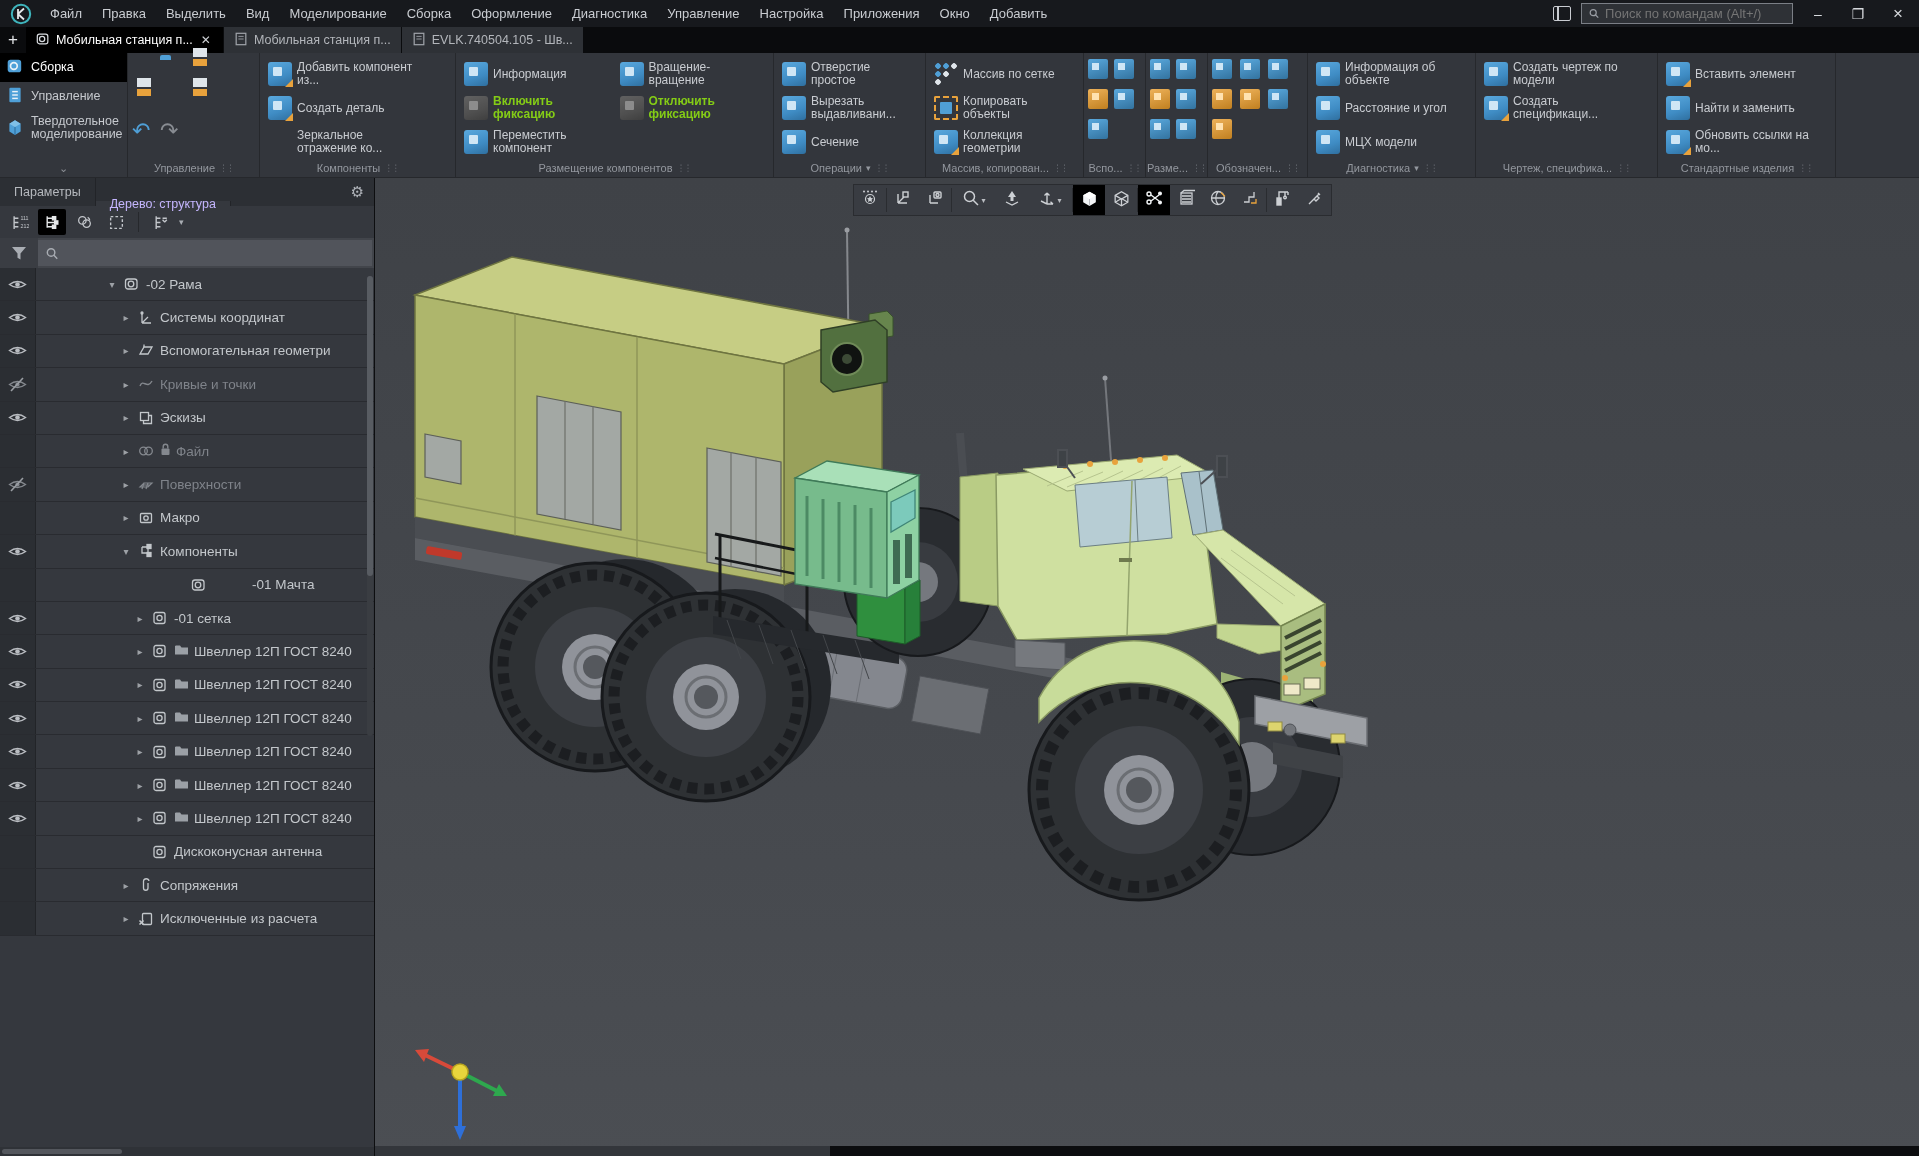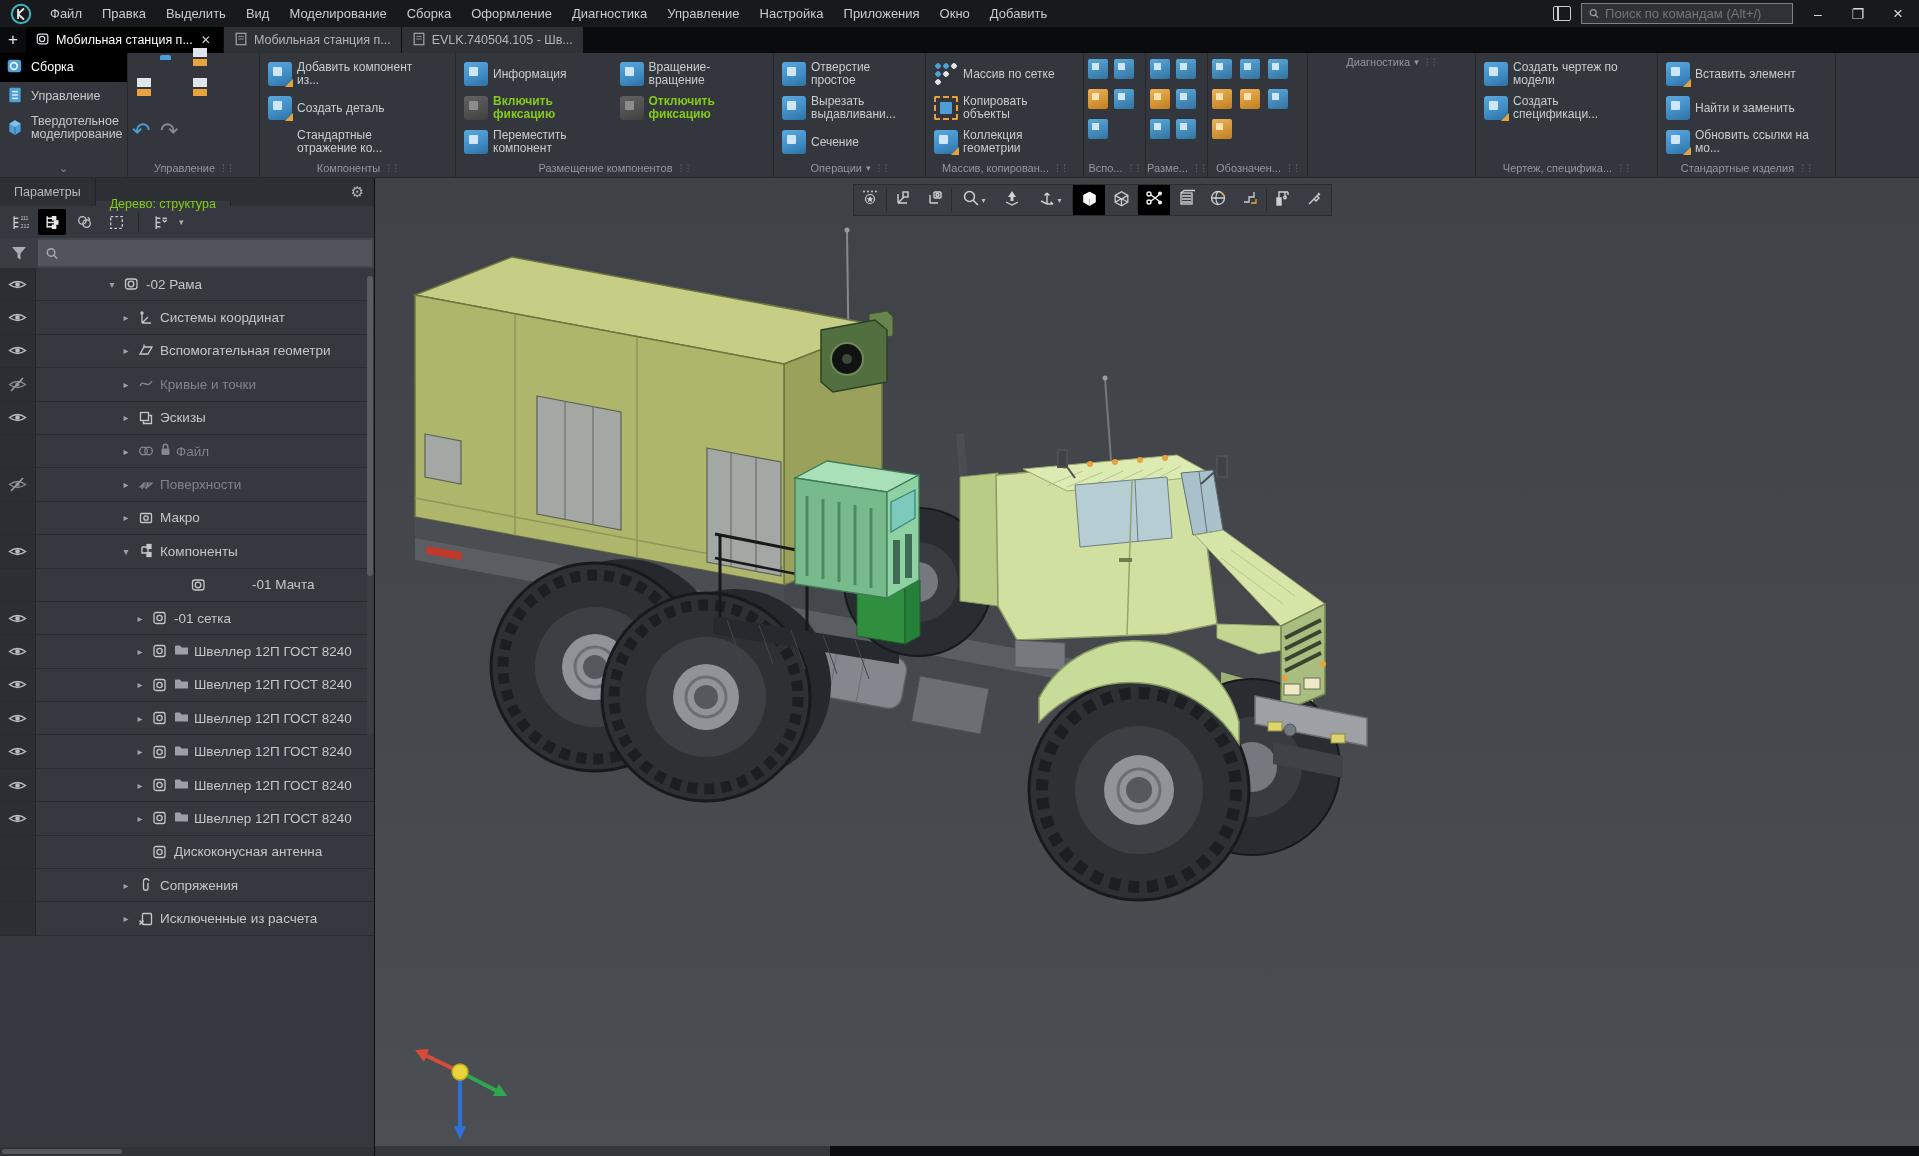--- a/index.html
+++ b/index.html
@@ -77,21 +77,21 @@
   .rgrid2 { display:grid; grid-template-columns:repeat(2,24px); grid-auto-rows:28px; gap:2px; padding-top:2px; }
   .rgrid3 { display:grid; grid-template-columns:repeat(3,26px); grid-auto-rows:28px; gap:2px; padding-top:2px; }
 
   
   .main { flex:1; display:flex; min-height:0; }
 
   
   .panel { width:375px; flex:0 0 auto; background:#35383e; display:flex; flex-direction:column; border-right:1px solid #0d0e10; position:relative; }
   .panel-tabs { height:28px; display:flex; align-items:stretch; background:#2c2f34; font-size:12.5px; color:#b6b9be; flex:0 0 auto; }
   .ptab { display:flex; align-items:center; padding:0 14px; border-right:1px solid #222428; }
-  .ptab.active { background:#35383e; color:#84cc16;margin-top:23px; }
+  .ptab.active { background:#35383e; color:#c4b5fd;margin-top:23px; }
   .panel-gear { margin-left:auto; display:flex; align-items:center; padding-right:10px; color:#aeb2b8; font-size:15px; }
   .panel-tools { height:32px; display:flex; align-items:center; gap:4px; padding:0 6px; flex:0 0 auto; }
   .ptool { width:28px; height:26px; display:flex; align-items:center; justify-content:center; border-radius:2px; color:#c3c6cb; }
   .ptool.active { background:#000; }
   .ptool-div { width:1px; height:20px; background:#26282c; margin:0 4px; }
   .panel-search { height:30px; display:flex; align-items:stretch; flex:0 0 auto; background:#42454b; }
   .filter-btn { width:38px; display:flex; align-items:center; justify-content:center; background:#3a3d43; }
   .search-field { flex:1; display:flex; align-items:center; gap:7px; padding:0 8px; background:#51545b; margin:2px 2px 2px 0; }
   .search-field input { background:transparent; border:none; outline:none; width:100%; color:#cfd2d6; font-size:13px; font-family:inherit; }
 
@@ -245,21 +245,21 @@
               <div class="rbtn">
                 <span class="ri ri-blue ri-corner"></span>
                 <span class="rlab" style="max-width: 118px;">Добавить компонент из...</span>
               </div>
               <div class="rbtn">
                 <span class="ri ri-blue ri-corner"></span>
                 <span class="rlab" style="max-width: 118px;">Создать деталь</span>
               </div>
               <div class="rbtn">
                 <span class="ri"></span>
-                <span class="rlab" style="max-width: 118px;">Стандартные отражение ко...</span>
+                <span class="rlab" style="max-width: 118px;">Зеркальное отражение ко...</span>
               </div>
             </div>
           </div>
           <div class="rgroup-label">
             <span>Компоненты</span>
             <span class="grip">⋮⋮</span>
           </div>
         </div>
         <div class="rgroup" style="width: 318px; flex: 0 0 318px;">
           <div class="rgroup-body">
@@ -383,20 +383,36 @@
               <span class="ris empty"></span>
               <span class="ris empty"></span>
             </div>
           </div>
           <div class="rgroup-label">
             <span>Обозначен...</span>
             <span class="grip">⋮⋮</span>
           </div>
         </div>
         <div class="rgroup" style="width: 168px; flex: 0 0 168px;">
+          <div class="rgroup-body">
+            <div class="rcol">
+              <div class="rbtn">
+                <span class="ri ri-blue"></span>
+                <span class="rlab" style="max-width: 118px;">Информация об объекте</span>
+              </div>
+              <div class="rbtn">
+                <span class="ri ri-blue"></span>
+                <span class="rlab" style="max-width: 118px;">Расстояние и угол</span>
+              </div>
+              <div class="rbtn">
+                <span class="ri ri-blue"></span>
+                <span class="rlab" style="max-width: 118px;">МЦХ модели</span>
+              </div>
+            </div>
+          </div>
           <div class="rgroup-label">
             <span>Диагностика</span>
             <span style="font-size: 9px;">▾</span>
             <span class="grip">⋮⋮</span>
           </div>
         </div>
         <div class="rgroup" style="width: 182px; flex: 0 0 182px;">
           <div class="rgroup-body">
             <div class="rcol">
               <div class="rbtn">

